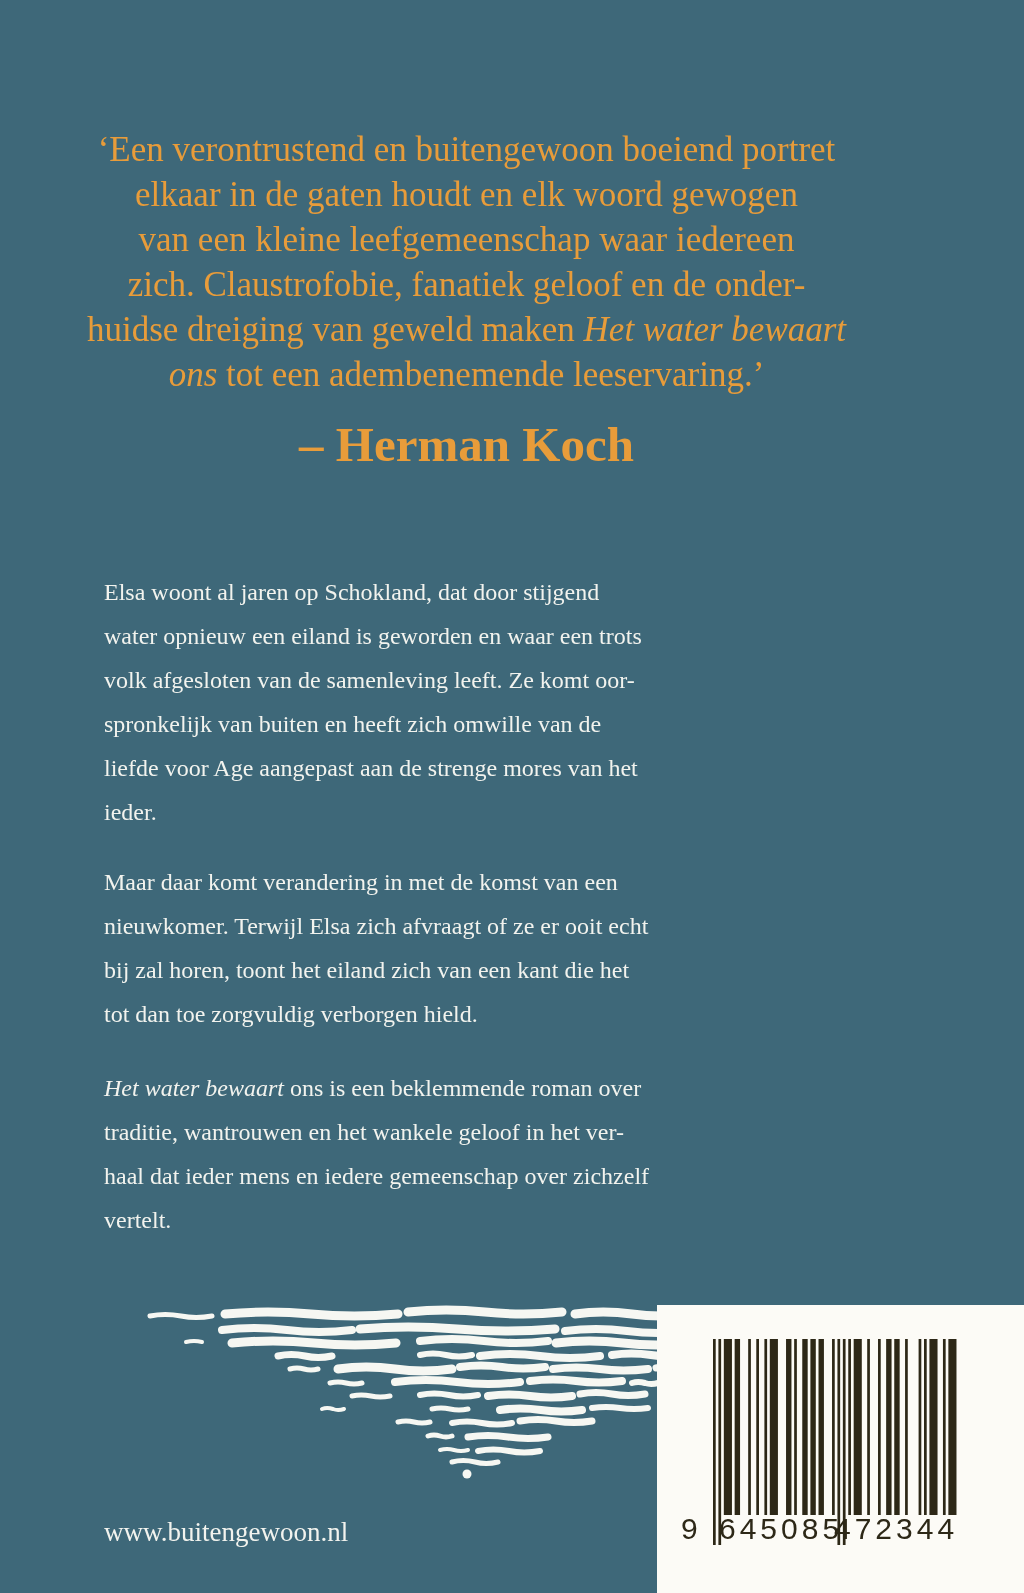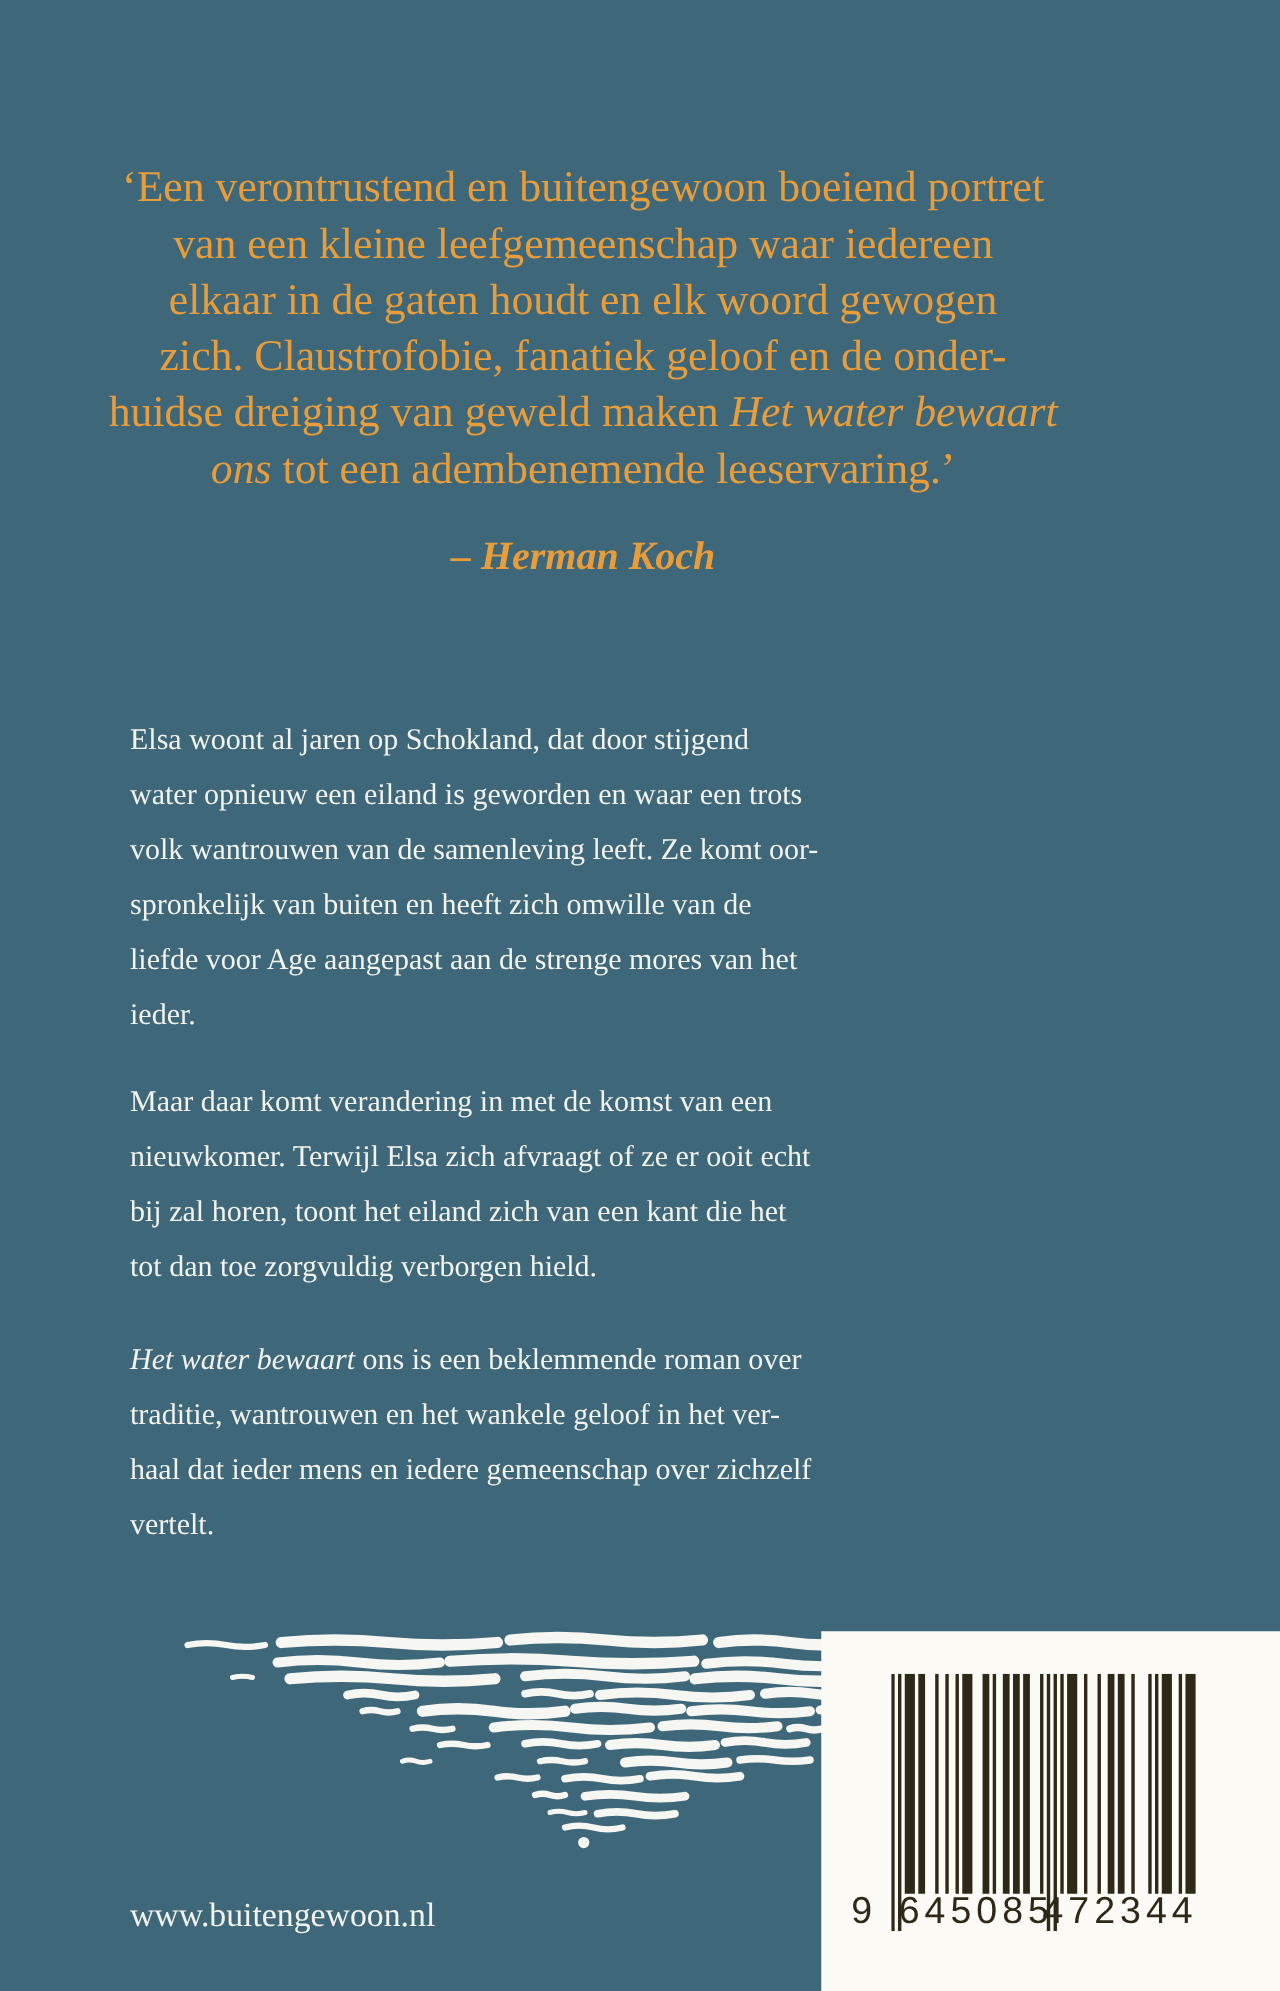--- a/index.html
+++ b/index.html
@@ -6,22 +6,22 @@
     --bg:#3e6879; --accent:#e89c3a; --txt:#f2f3ee;
     --water:#f6f7f2; --panel:#fcfbf6; --ink:#2d2817;
   }
   html,body{margin:0;padding:0;}
   body{width:1024px;height:1593px;overflow:hidden;background:var(--bg);}
   .cover{position:relative;width:933px;height:1593px;background:var(--bg);
          font-family:"Liberation Serif","DejaVu Serif",serif;}
   .quote{position:absolute;top:127px;left:0;right:0;text-align:center;
          color:var(--accent);font-size:35px;line-height:45px;}
   .attribution{position:absolute;top:422px;left:0;right:0;text-align:center;
-         color:var(--accent);font-size:32px;line-height:45px;
-         font-weight:bold;font-style:italic;}
+         color:var(--accent);font-size:49px;line-height:45px;
+         font-weight:bold;}
   .para{position:absolute;left:104px;right:60px;color:var(--txt);
         font-size:24px;line-height:44px;text-align:left;white-space:nowrap;}
   .p1{top:570px;} .p2{top:860px;} .p3{top:1066px;}
   .line{white-space:nowrap;}
   .it{font-style:italic;}
   .water{position:absolute;left:130px;top:1300px;width:570px;height:190px;z-index:1;}
   .water path{stroke:var(--water);fill:none;stroke-linecap:round;}
   .water circle{fill:var(--water);}
   .panel{position:absolute;left:657px;top:1305px;width:367px;height:288px;
          background:var(--panel);z-index:2;}
@@ -35,33 +35,33 @@
   .site{position:absolute;left:104px;top:1516px;color:var(--txt);
         font-size:27px;line-height:32px;}
 </style>
 </head>
 <body>
 
 <div class="cover">
 
   <section class="quote">
       <div class="line"><span>‘Een verontrustend en buitengewoon boeiend portret</span></div>
+      <div class="line"><span>elkaar in de gaten houdt en elk woord gewogen</span></div>
       <div class="line"><span>van een kleine leefgemeenschap waar iedereen</span></div>
-      <div class="line"><span>elkaar in de gaten houdt en elk woord gewogen</span></div>
       <div class="line"><span>zich. Claustrofobie, fanatiek geloof en de onder-</span></div>
       <div class="line"><span>huidse dreiging van geweld maken </span><span class="it">Het water bewaart</span></div>
       <div class="line"><span class="it">ons</span><span> tot een adembenemende leeservaring.’</span></div>
     </section>
 
   <div class="attribution">– Herman Koch</div>
 
   <section class="para p1">
       <div class="line"><span>Elsa woont al jaren op Schokland, dat door stijgend</span></div>
       <div class="line"><span>water opnieuw een eiland is geworden en waar een trots</span></div>
-      <div class="line"><span>volk wantrouwen van de samenleving leeft. Ze komt oor-</span></div>
+      <div class="line"><span>volk afgesloten van de samenleving leeft. Ze komt oor-</span></div>
       <div class="line"><span>spronkelijk van buiten en heeft zich omwille van de</span></div>
       <div class="line"><span>liefde voor Age aangepast aan de strenge mores van het</span></div>
       <div class="line"><span>ieder.</span></div>
     </section>
   <section class="para p2">
       <div class="line"><span>Maar daar komt verandering in met de komst van een</span></div>
       <div class="line"><span>nieuwkomer. Terwijl Elsa zich afvraagt of ze er ooit echt</span></div>
       <div class="line"><span>bij zal horen, toont het eiland zich van een kant die het</span></div>
       <div class="line"><span>tot dan toe zorgvuldig verborgen hield.</span></div>
     </section>

